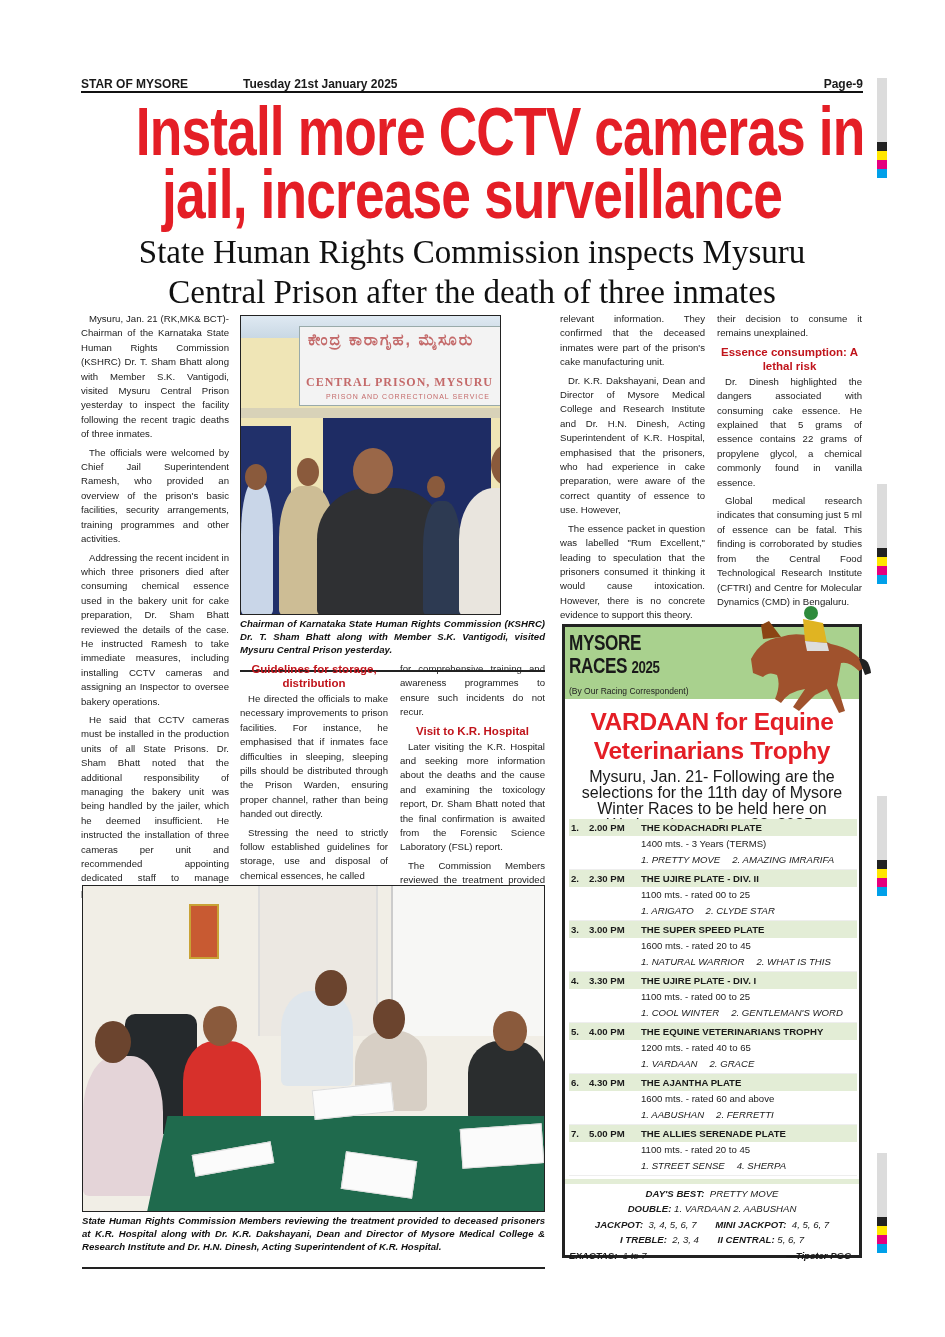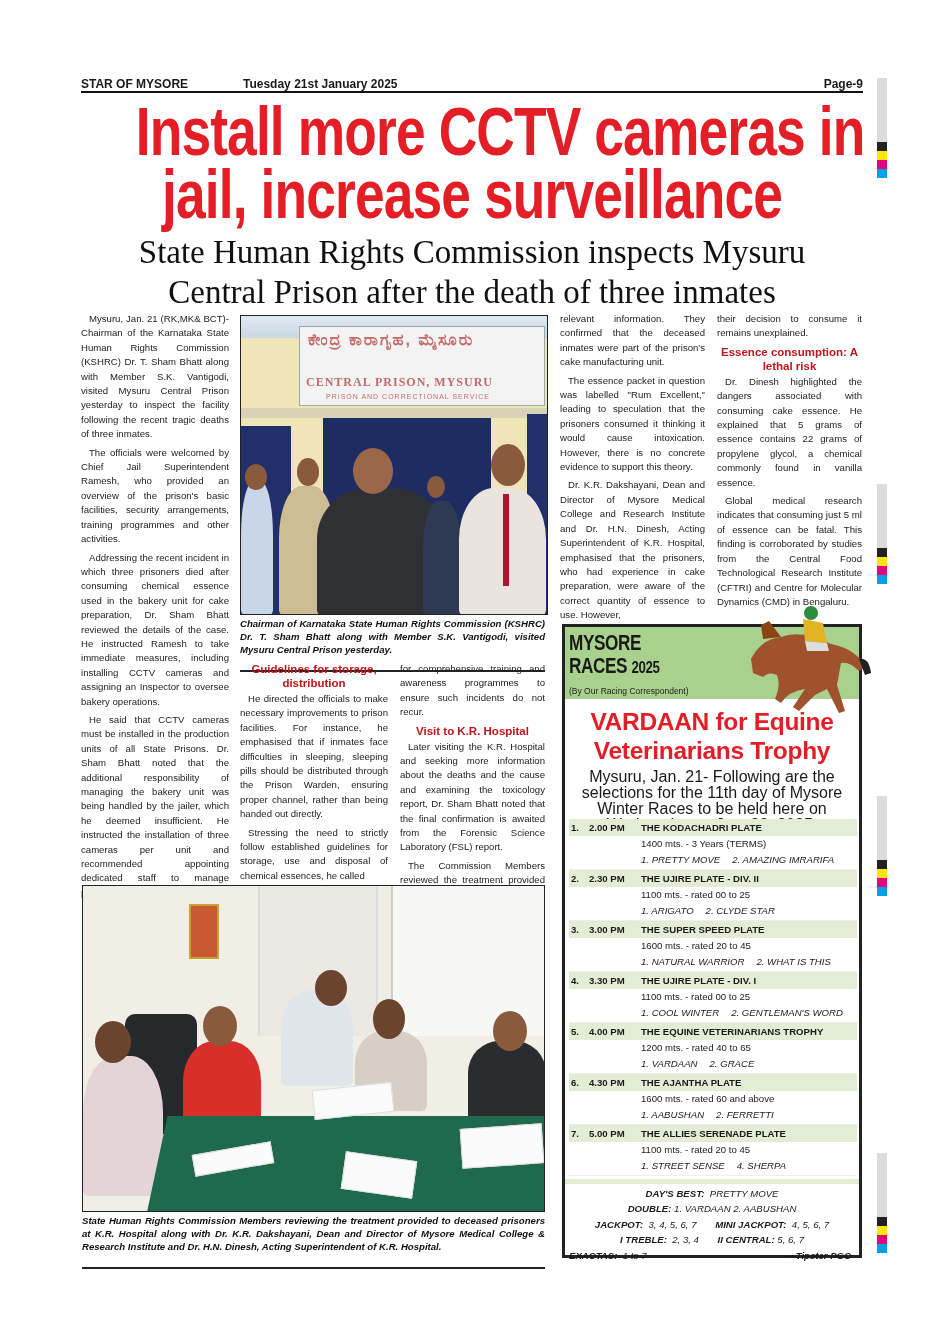--- a/index.html
+++ b/index.html
@@ -99,21 +99,21 @@
   <div>Central Prison after the death of three inmates</div>
 </div>
 
 <div class="col" style="left:81px; top:312px; width:148px;">
   <p>Mysuru, Jan. 21 (RK,MK&amp; BCT)- Chairman of the Karnataka State Human Rights Commission (KSHRC) Dr. T. Sham Bhatt along with Member S.K. Vantigodi, visited Mysuru Central Prison yesterday to inspect the facility following the recent tragic deaths of three inmates.</p>
   <p>The officials were welcomed by Chief Jail Superintendent Ramesh, who provided an overview of the prison's basic facilities, security arrangements, training programmes and other activities.</p>
   <p>Addressing the recent incident in which three prisoners died after consuming chemical essence used in the bakery unit for cake preparation, Dr. Sham Bhatt reviewed the details of the case. He instructed Ramesh to take immediate measures, including installing CCTV cameras and assigning an Inspector to oversee bakery operations.</p>
   <p>He said that CCTV cameras must be installed in the production units of all State Prisons. Dr. Sham Bhatt noted that the additional responsibility of managing the bakery unit was being handled by the jailer, which he deemed insufficient. He instructed the installation of three cameras per unit and recommended appointing dedicated staff to manage production activities.</p>
 </div>
 
-<div class="photo" style="left:240px; top:315px; width:308px; height:300px;">
+<div class="photo" style="left:240px; top:315px; width:261px; height:300px;">
   <div class="p1-sky"></div>
   <div class="p1-wall"></div>
   <div class="p1-sign">
     <div class="k">ಕೇಂದ್ರ ಕಾರಾಗೃಹ, ಮೈಸೂರು</div>
     <div class="e1">CENTRAL PRISON, MYSURU</div>
     <div class="e2">PRISON AND CORRECTIONAL SERVICE</div>
   </div>
   <div class="p1-roof"></div>
   <div class="p1-gate2"></div>
   <div class="p1-gate"></div>
@@ -141,22 +141,22 @@
 
 <div class="col" style="left:400px; top:662px; width:145px;">
   <p style="text-indent:0;">for comprehensive training and awareness programmes to ensure such incidents do not recur.</p>
   <p class="sh">Visit to K.R. Hospital</p>
   <p>Later visiting the K.R. Hospital and seeking more information about the deaths and the cause and examining the toxicology report, Dr. Sham Bhatt noted that the final confirmation is awaited from the Forensic Science Laboratory (FSL) report.</p>
   <p>The Commission Members reviewed the treatment provided to the prisoners and gathered</p>
 </div>
 
 <div class="col" style="left:560px; top:312px; width:145px;">
   <p style="text-indent:0;">relevant information. They confirmed that the deceased inmates were part of the prison's cake manufacturing unit.</p>
+  <p>Dr. K.R. Dakshayani, Dean and Director of Mysore Medical College and Research Institute and Dr. H.N. Dinesh, Acting Superintendent of K.R. Hospital, emphasised that the prisoners, who had experience in cake preparation, were aware of the correct quantity of essence to use. However,</p>
   <p>The essence packet in question was labelled "Rum Excellent," leading to speculation that the prisoners consumed it thinking it would cause intoxication. However, there is no concrete evidence to support this theory.</p>
-  <p>Dr. K.R. Dakshayani, Dean and Director of Mysore Medical College and Research Institute and Dr. H.N. Dinesh, Acting Superintendent of K.R. Hospital, emphasised that the prisoners, who had experience in cake preparation, were aware of the correct quantity of essence to use. However,</p>
 </div>
 
 <div class="col" style="left:717px; top:312px; width:145px;">
   <p style="text-indent:0;">their decision to consume it remains unexplained.</p>
   <p class="sh">Essence consumption: A lethal risk</p>
   <p>Dr. Dinesh highlighted the dangers associated with consuming cake essence. He explained that 5 grams of essence contains 22 grams of propylene glycol, a chemical commonly found in vanilla essence.</p>
   <p>Global medical research indicates that consuming just 5 ml of essence can be fatal. This finding is corroborated by studies from the Central Food Technological Research Institute (CFTRI) and Centre for Molecular Dynamics (CMD) in Bengaluru.</p>
 </div>
 
 <div class="photo" style="left:82px; top:885px; width:463px; height:327px;">

